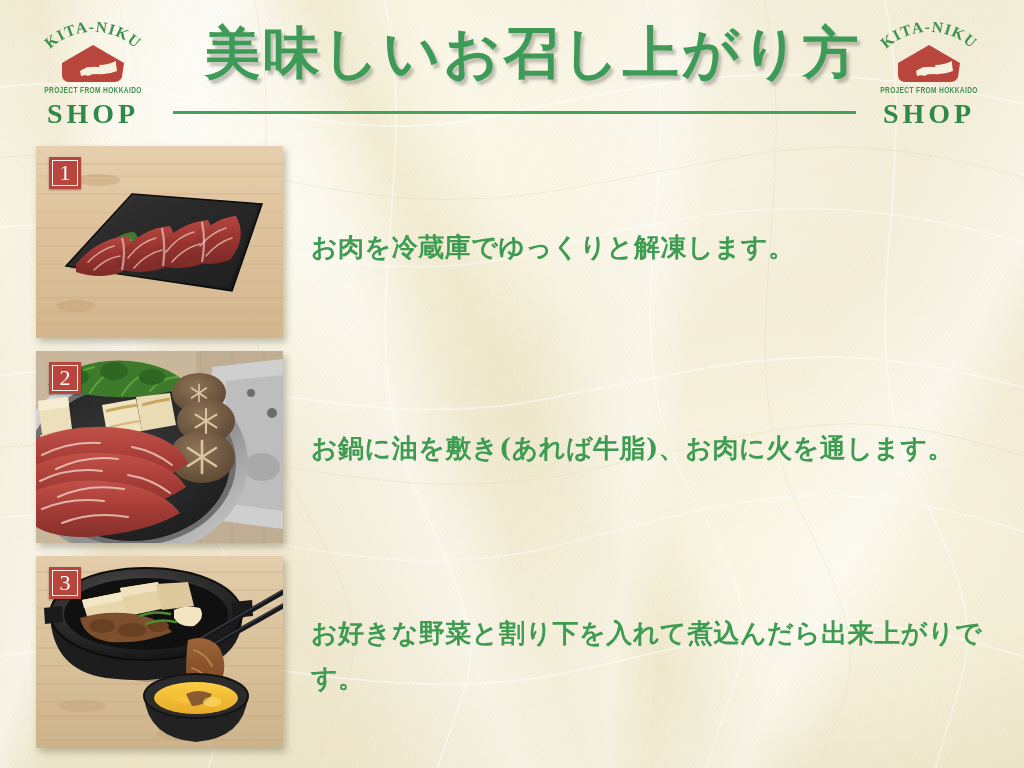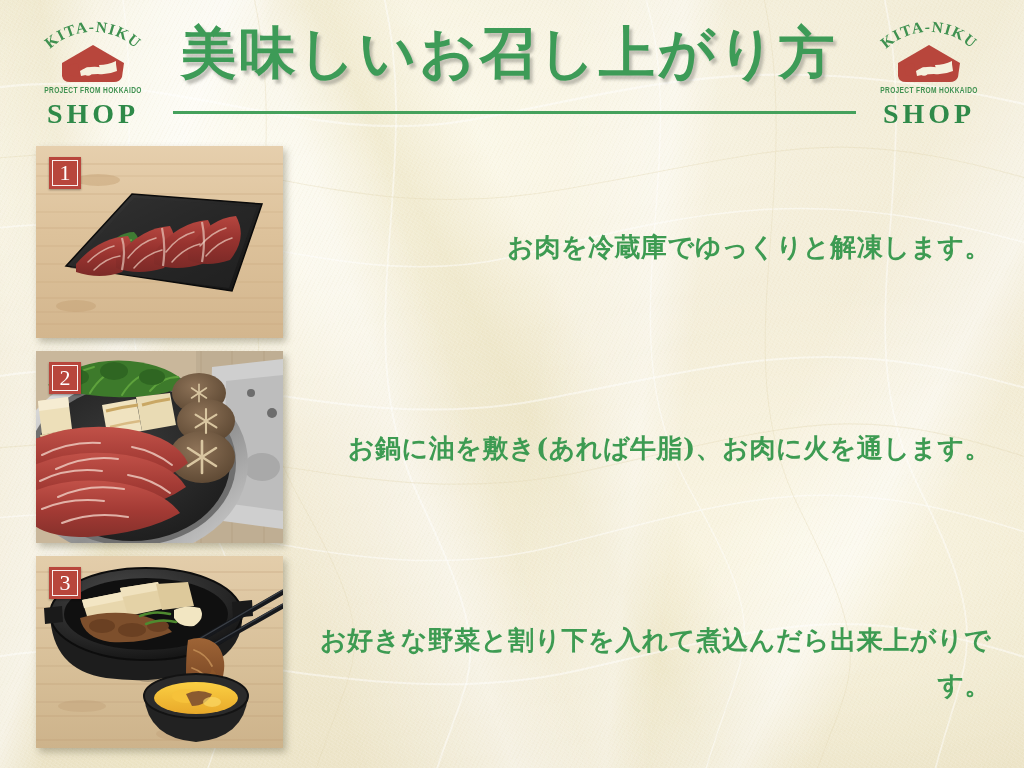--- a/index.html
+++ b/index.html
@@ -109,21 +109,21 @@
     width: 134px;
     font-family: "Liberation Serif", "DejaVu Serif", serif;
     font-size: 28px;
     font-weight: bold;
     letter-spacing: 4px;
     color: #2f8a49;
   }
 
   .page-title {
     position: absolute;
-    left: 164px;
+    left: 188px;
     top: 24px;
     width: 690px;
     text-align: center;
     font-family: "DejaVu Serif", "Liberation Serif", serif;
     font-size: 56px;
     font-weight: bold;
     line-height: 1;
     color: #3d9b57;
     letter-spacing: 3px;
     text-shadow: 3px 4px 3px rgba(120,120,110,.45);
@@ -194,25 +194,24 @@
   .step-text {
     position: absolute;
     left: 311px;
     width: 680px;
     color: #3d9b52;
     font-family: "DejaVu Serif", "Liberation Serif", serif;
     font-size: 26px;
     font-weight: bold;
     line-height: 1.72;
     letter-spacing: .5px;
-    text-align: right;
   }
   .step.s1 .step-text { top: 79px; }
   .step.s2 .step-text { top: 75px; }
-  .step.s3 .step-text { top: 62px; }
+  .step.s3 .step-text { top: 55px; }
 </style>
 </head>
 <body>
 
 <div class="page">
   <div class="fiber">
     <svg width="1024" height="768" viewBox="0 0 1024 768" preserveAspectRatio="none">
       <g stroke="#ffffff" fill="none" stroke-opacity="0.55">
         <path d="M-20 90 C 160 60, 300 150, 470 120 S 760 40, 1050 110" stroke-width="2.2"></path>
         <path d="M-20 230 C 200 200, 340 300, 520 255 S 820 180, 1050 250" stroke-width="1.6"></path>

